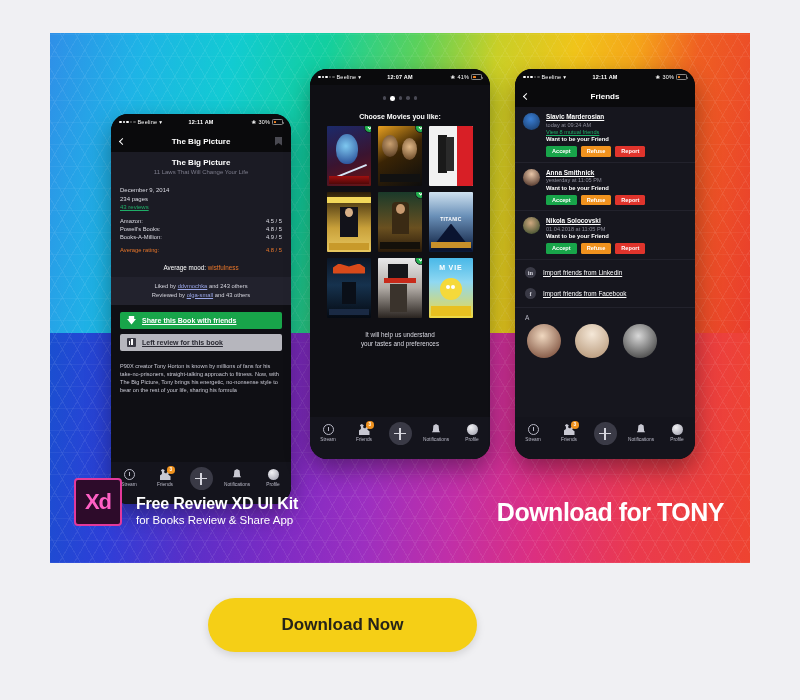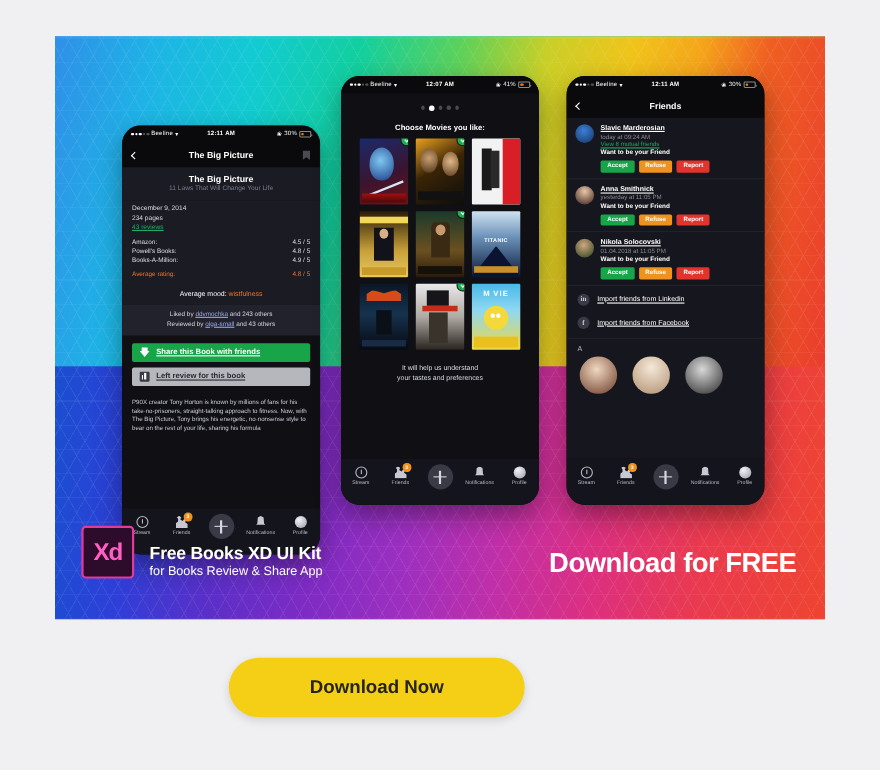--- a/index.html
+++ b/index.html
@@ -591,23 +591,23 @@
         <div class="tab">
           <div class="ti ico-globe"></div>
           <div class="tl">Profile</div>
         </div>
       </div>
     </div>
 
     <div class="xd-row">
       <div class="xd-logo">Xd</div>
       <div class="xd-text">
-        <div class="l1">Free Books XD UI Kit</div>
+        <div class="l1">Free Review XD UI Kit</div>
         <div class="l2">for Books Review &amp; Share App</div>
       </div>
     </div>
-    <div class="dl-free">Download for FREE</div>
+    <div class="dl-free">Download for TONY</div>
   </div>
 
   <div class="cta-wrap">
     <button class="cta">Download Now</button>
   </div>
 </div>
 
 </body></html>

